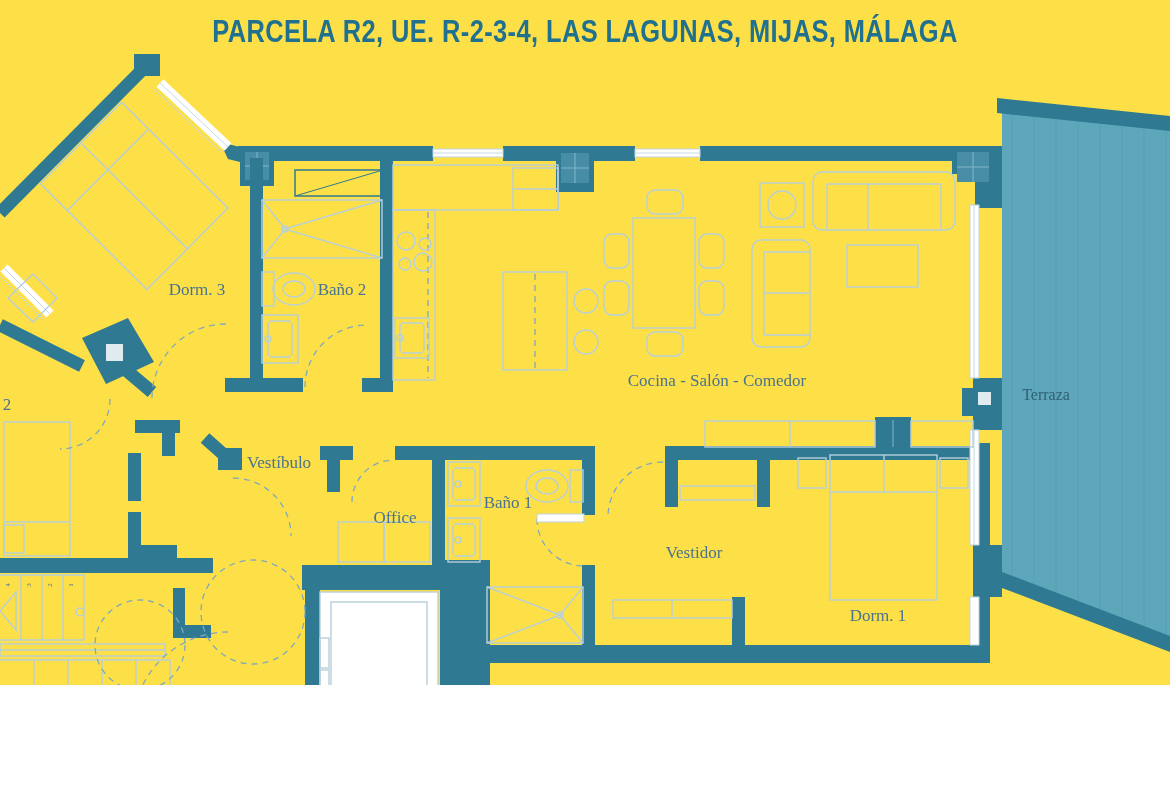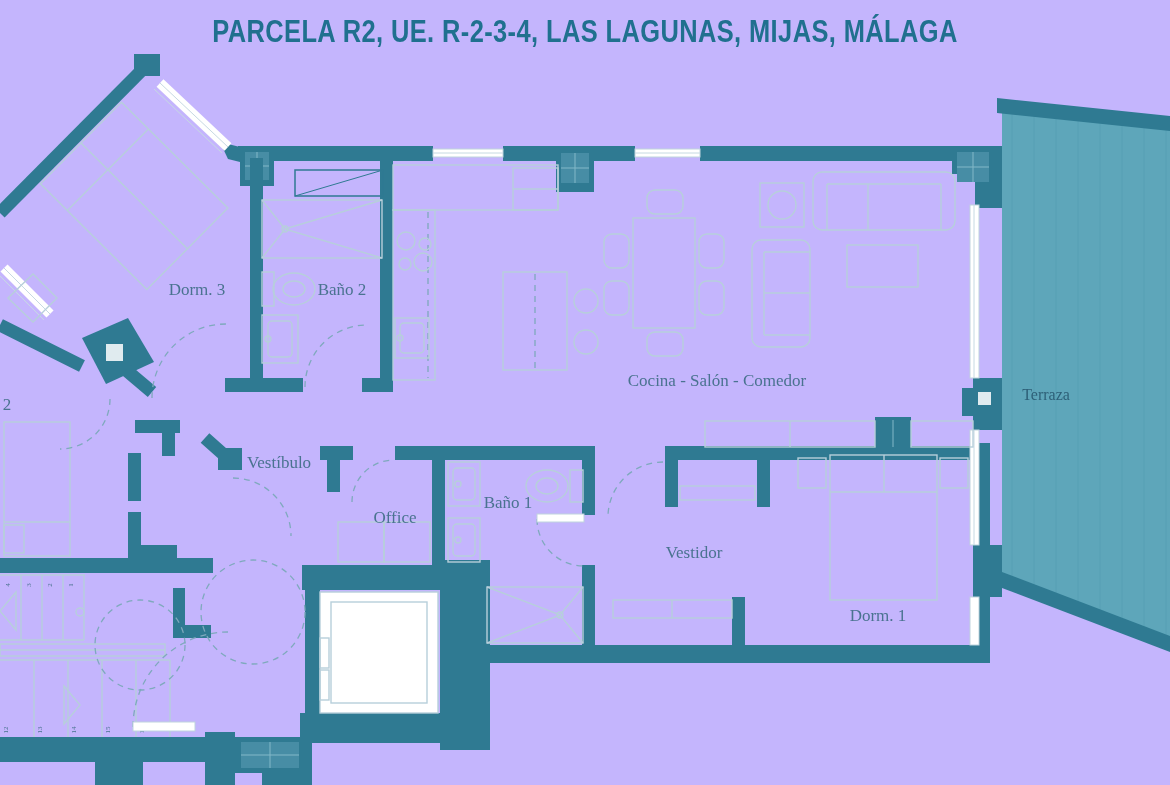--- a/index.html
+++ b/index.html
@@ -1,16 +1,16 @@
 <!DOCTYPE html>
 <html><head>
 <meta charset="utf-8">
 <style>
   html,body{margin:0;padding:0;background:#ffffff;}
-  #stage{position:relative;width:1170px;height:785px;background:#c4b5fd;overflow:hidden;
+  #stage{position:relative;width:1170px;height:685px;background:#fde047;overflow:hidden;
          font-family:"Liberation Sans",sans-serif;}
   #plan-title{position:absolute;top:14px;left:0;width:100%;text-align:center;
          font-size:31px;font-weight:bold;letter-spacing:0.5px;color:#20708f;
          transform:scaleX(0.82);transform-origin:50% 50%;white-space:nowrap;}
   svg{position:absolute;left:0;top:0;}
   .w{fill:#2f7a92;}
   .wl{stroke:#2f7a92;fill:none;}
   .hatch{fill:#478da5;}
   .hl{stroke:#83b8c8;stroke-width:1;fill:none;}
   .f{fill:#ffffff;stroke:#b7cfdb;stroke-width:1.4;}

